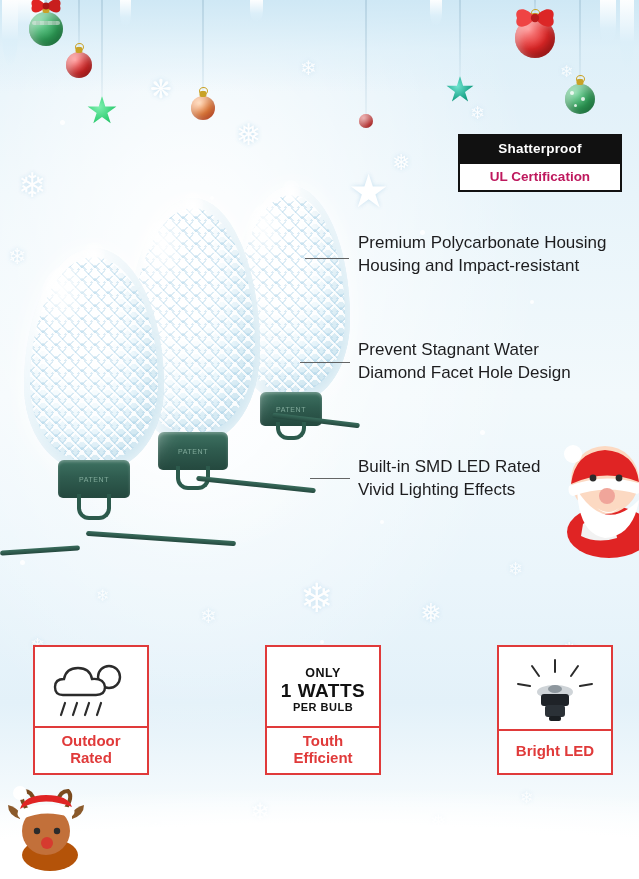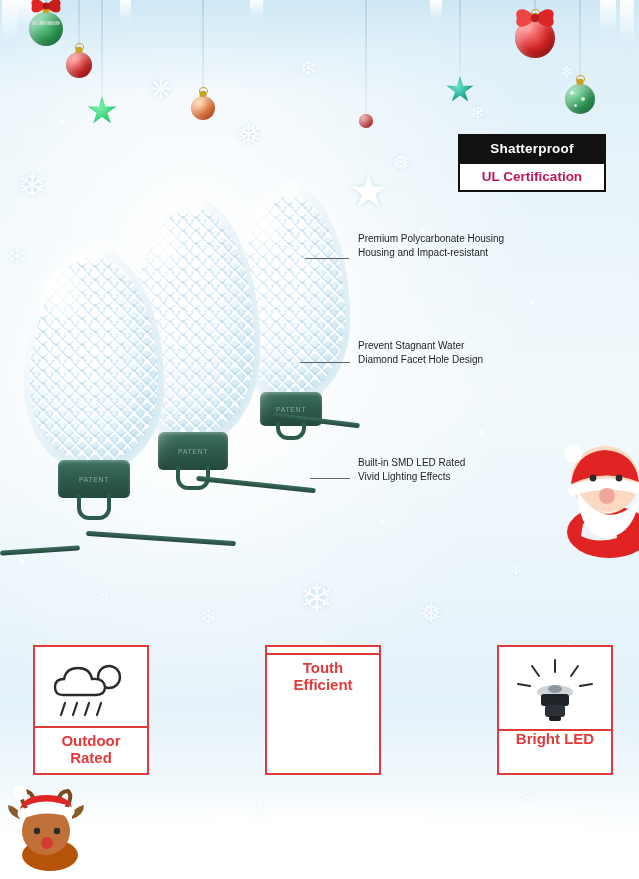--- a/index.html
+++ b/index.html
@@ -71,40 +71,40 @@
     position: absolute; left: 50%; transform: translateX(-50%);
     clip-path: polygon(50% 0%, 61% 35%, 98% 35%, 68% 57%, 79% 91%, 50% 70%, 21% 91%, 32% 57%, 2% 35%, 39% 35%);
   }
   .bow {
     position: absolute; left: 50%; transform: translateX(-50%);
     width: 46px; height: 52px;
   }
 
   
   .badge-stack {
-    position: absolute; top: 134px; left: 458px; width: 148px;
+    position: absolute; top: 134px; left: 458px; width: 164px;
     border: 2px solid #111; background: #fff;
   }
   .badge-top {
     background: #111; color: #fff;
     font-size: 13.5px; font-weight: bold; text-align: center;
     padding: 5px 0 6px;
     letter-spacing: .2px;
   }
   .badge-bottom {
     background: #fff; color: #be185d;
     font-size: 13.5px; font-weight: bold; text-align: center;
     padding: 5px 0 6px;
     border-top: 2px solid #111;
   }
 
   .callout {
     position: absolute;
     color: #1d1d1f;
-    font-size: 10px;
+    font-size: 17px;
     line-height: 1.35;
     white-space: nowrap;
   }
   .leader {
     position: absolute;
     height: 1px;
     background: #4a4a4a;
     opacity: .85;
   }
 
@@ -193,21 +193,21 @@
     width: 100%;
     border-top: 2px solid #e03a3a;
     color: #e03a3a;
     font-weight: bold;
     font-size: 15px;
     line-height: 1.12;
     text-align: center;
     padding: 5px 2px 6px;
     min-height: 44px;
   }
-  .card .cap-label.one-line { padding-top: 0; }
+  .card .cap-label.one-line { padding-top: 12px; }
   .watt-text { color: #111; font-weight: bold; text-align: center; line-height: 1.12; }
   .watt-text .s { font-size: 12.5px; letter-spacing: .5px; }
   .watt-text .b { font-size: 19px; letter-spacing: .5px; }
   .watt-text .t { font-size: 11px; letter-spacing: .5px; }
 
   
   .santa { position: absolute; right: -6px; top: 428px; width: 92px; height: 130px; }
   .reindeer { position: absolute; left: 6px; bottom: 8px; width: 86px; height: 86px; }
 
   .hill {
@@ -433,20 +433,27 @@
         </svg>
       </div>
       <div class="cap-label">
         <div>Outdoor</div>
         <div>Rated</div>
       </div>
     </div>
 
 
     <div class="card">
+      <div class="art">
+        <div class="watt-text">
+          <div class="s">ONLY</div>
+          <div class="b">1 WATTS</div>
+          <div class="t">PER BULB</div>
+        </div>
+      </div>
       <div class="cap-label">
         <div>Touth</div>
         <div>Efficient</div>
       </div>
     </div>
 
     <div class="card">
       <div class="art">
         <svg width="94" height="66" viewBox="0 0 94 66">
           <g stroke="#2b2b2b" stroke-width="2" stroke-linecap="round">

